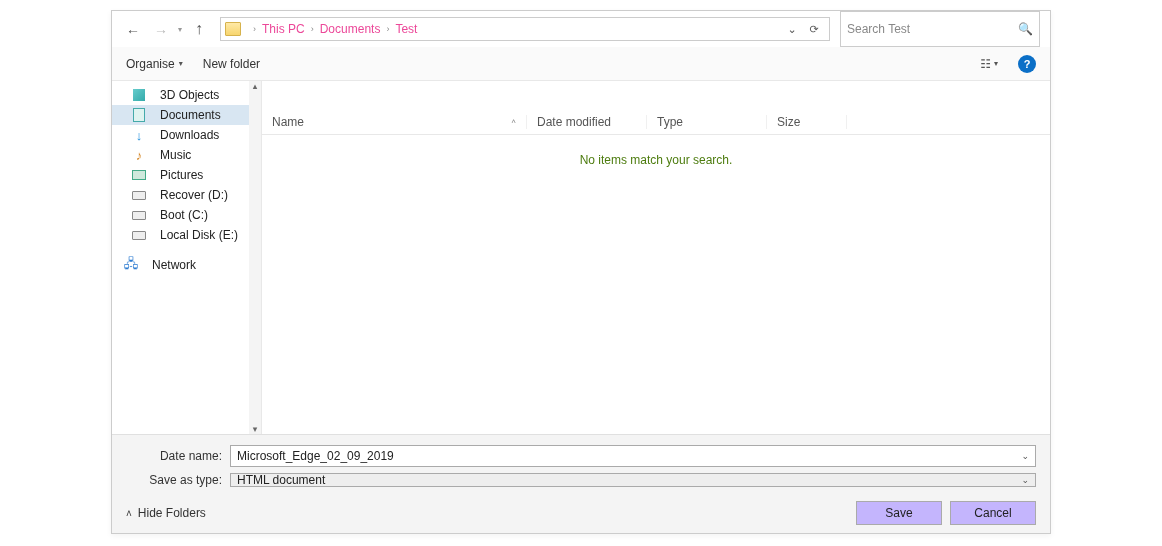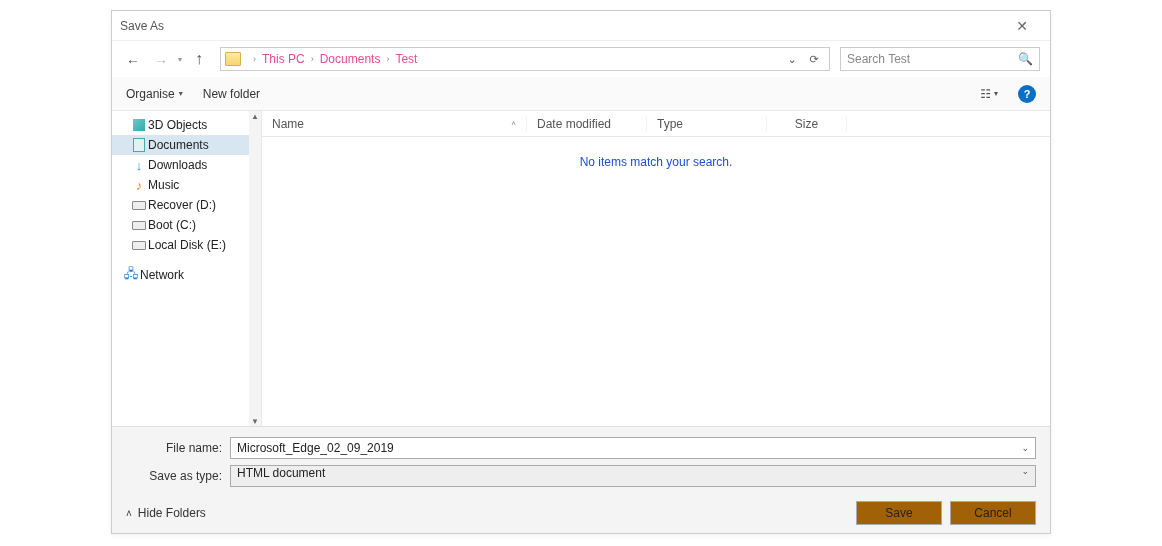--- a/index.html
+++ b/index.html
@@ -31,21 +31,21 @@
   .folder-icon {
     width: 16px; height: 14px; display: inline-block; margin-right: 6px;
     background: linear-gradient(#ffe9a6, #f7d56e); border: 1px solid #d6b24c; border-radius: 1px;
   }
   .crumb-sep { margin: 0 6px; color: #888; font-size: 9px; }
   .crumb { color: #ec4899; }
   .addr-spacer { flex: 1; }
   .addr-btn { width: 22px; text-align: center; color: #555; font-size: 11px; }
 
   .search-box {
-    width: 200px; height: 24px; border: 1px solid #ccc; display: flex; align-items: center;
+    width: 200px; height: 36px; border: 1px solid #ccc; display: flex; align-items: center;
     padding: 0 6px; font-size: 12px; color: #888;
   }
   .search-box .mag { margin-left: auto; color: #666; }
 
   .toolbar {
     height: 34px; display: flex; align-items: center; padding: 0 14px; gap: 20px;
     font-size: 12px; border-bottom: 1px solid #e8e8e8; background: #fafafa;
   }
   .toolbar .tb-item { display: flex; align-items: center; gap: 4px; color: #333; }
   .toolbar .caret { font-size: 8px; color: #555; }
@@ -55,95 +55,90 @@
     width: 18px; height: 18px; border-radius: 50%; background: #0b6fc7; color: #fff;
     display: flex; align-items: center; justify-content: center; font-size: 11px; font-weight: bold;
   }
 
   .body-area { flex: 1; display: flex; overflow: hidden; }
   .tree {
     width: 150px; border-right: 1px solid #e8e8e8; font-size: 12px; padding: 4px 0;
     overflow-y: hidden; position: relative;
   }
   .tree-item {
-    display: flex; align-items: center; gap: 2px; padding: 3px 6px 3px 20px;
+    display: flex; align-items: center; gap: 14px; padding: 3px 6px 3px 20px;
     white-space: nowrap; color: #222;
   }
   .tree-item.selected { background: #d8e6f2; }
   .tree-item .ico { width: 14px; height: 14px; display: inline-flex; align-items: center; justify-content: center; }
   .tree-group-space { height: 10px; }
   .tree-scroll {
     position: absolute; right: 0; top: 0; bottom: 0; width: 12px; background: #f4f4f4;
     display: flex; flex-direction: column; align-items: center; justify-content: space-between;
     font-size: 9px; color: #666;
   }
 
-  .file-area { flex: 1; display: flex; flex-direction: column; }
+  .file-area { flex: 1; display: flex; flex-direction: column; margin-top: 28px; }
   .columns {
     height: 26px; display: flex; align-items: center; border-bottom: 1px solid #e8e8e8;
     font-size: 12px; color: #555;
   }
   .col { padding: 0 10px; border-right: 1px solid #f0f0f0; display: flex; align-items: center; justify-content: space-between; }
   .col .sort-caret { font-size: 8px; color: #888; }
   .col-name { flex: 0 0 265px; }
   .col-date { flex: 0 0 120px; }
   .col-type { flex: 0 0 120px; }
-  .col-size { flex: 0 0 80px; justify-content: center; }
-  .empty-msg { text-align: center; color: #1d4ed8; font-size: 12px; padding-top: 18px; }
+  .col-size { flex: 0 0 80px; }
+  .empty-msg { text-align: center; color: #4d7c0f; font-size: 12px; padding-top: 18px; }
 
   .bottom-fields {
     background: #f4f4f4; border-top: 1px solid #e0e0e0; padding: 10px 14px 6px;
     display: flex; flex-direction: column; gap: 6px; font-size: 12px;
   }
   .field-row { display: flex; align-items: center; gap: 8px; }
   .field-label { width: 96px; text-align: right; color: #333; }
   .field-input {
     flex: 1; height: 22px; border: 1px solid #aaa; background: #fff; padding: 0 6px;
     display: flex; align-items: center; font-size: 12px; color: #222;
   }
   .field-select {
-    flex: 1; height: 22px; border: 1px solid #aaa; background: #eee; padding: 0 6px;
-    display: flex; font-size: 12px; color: #222;
+    flex: 1; height: 14px; border: 1px solid #aaa; background: #eee; padding: 0 6px;
+    display: flex; align-items: center; font-size: 12px; color: #222;
   }
   .combo-caret { margin-left: auto; font-size: 9px; color: #555; }
 
   .bottom-bar {
     height: 40px; background: #f4f4f4; display: flex; align-items: center; padding: 0 14px;
     font-size: 12px;
   }
   .hide-folders { display: flex; align-items: center; gap: 6px; color: #333; }
   .hide-folders .chev { font-size: 10px; }
   .bb-spacer { flex: 1; }
   .btn {
-    width: 86px; height: 24px; border: 1px solid #aaa; background: #a16207;
+    width: 86px; height: 24px; border: 1px solid #aaa; background: #c4b5fd;
     display: flex; align-items: center; justify-content: center; margin-left: 8px;
     font-size: 12px; color: #222;
   }
 
   
   .ico-doc { width:12px; height:14px; border:1px solid #4aa; background:#dff3f0; }
   .ico-desktop { width:14px; height:10px; background:#2a7ad1; border:1px solid #205fa0; }
   .ico-cube { width:12px; height:12px; background:linear-gradient(135deg,#6cc,#3aa); }
   .ico-down { color:#1e8ddc; font-size:13px; font-weight:bold; }
   .ico-music { color:#d78b2e; font-size:13px; }
   .ico-pic { width:14px; height:10px; border:1px solid #4a8; background:#cfe9dc; }
   .ico-vid { width:14px; height:10px; border:1px solid #666; background:#ddd; }
   .ico-drive { width:14px; height:9px; border:1px solid #888; background:#eee; border-radius:1px; }
   .ico-net { color:#2a7ad1; font-size:13px; }
 </style>
 </head>
 <body>
 
 <div class="dialog">
 
-  <div class="titlebar">
-    <span>Save As</span>
-    <span class="spacer"></span>
-    <span class="close-btn">✕</span>
-  </div>
 
   <div class="navbar">
     <span class="nav-arrow">←</span>
     <span class="nav-arrow disabled">→</span>
     <span class="dropdown-caret">▾</span>
     <span class="up-arrow">↑</span>
 
     <div class="address-bar">
       <span class="folder-icon"></span>
       <span class="crumb-sep">›</span>
@@ -196,20 +191,26 @@
       <div class="tree-item">
           <span class="ico ico-down">↓</span>
           <span>Downloads</span>
         </div>
       <div class="tree-item">
           <span class="ico ico-music">♪</span>
           <span>Music</span>
         </div>
       <div class="tree-item">
           <span class="ico">
+            <span class="ico-pic"></span>
+          </span>
+          <span>Pictures</span>
+        </div>
+      <div class="tree-item">
+          <span class="ico">
             <span class="ico-drive"></span>
           </span>
           <span>Recover (D:)</span>
         </div>
       <div class="tree-item">
           <span class="ico">
             <span class="ico-drive"></span>
           </span>
           <span>Boot (C:)</span>
         </div>
@@ -246,21 +247,21 @@
         <div class="col col-size">
             <span>Size</span>
           </div>
       </div>
       <div class="empty-msg">No items match your search.</div>
     </div>
   </div>
 
   <div class="bottom-fields">
     <div class="field-row">
-      <span class="field-label">File name:</span>
+      <span class="field-label">Date name:</span>
       <div class="field-input">
         <span>Microsoft_Edge_02_09_2019</span>
         <span class="combo-caret">⌄</span>
       </div>
     </div>
     <div class="field-row">
       <span class="field-label">Save as type:</span>
       <div class="field-select">
         <span>HTML document</span>
         <span class="combo-caret">⌄</span>

